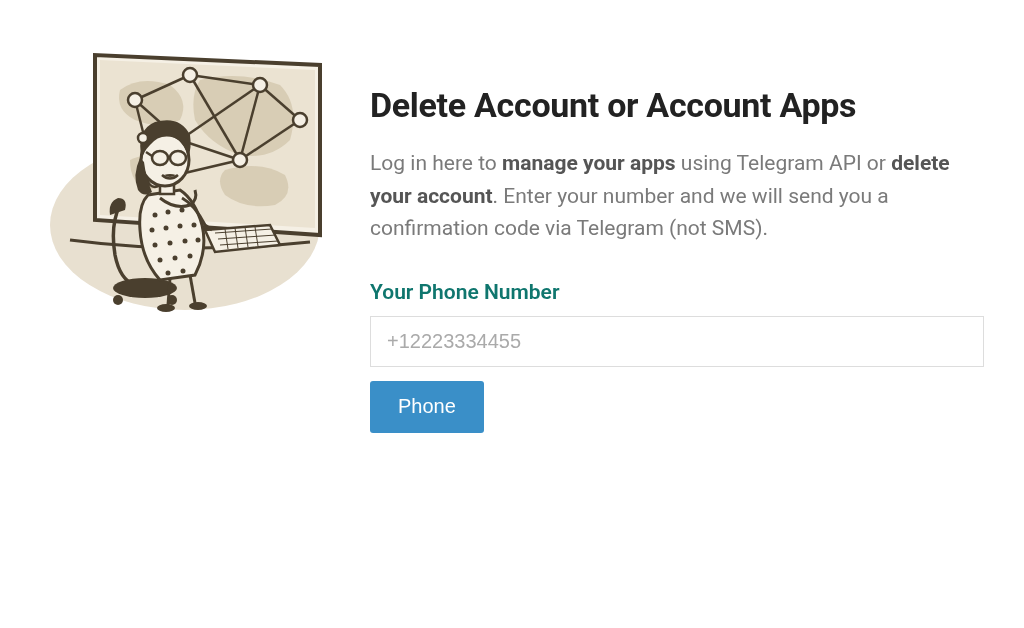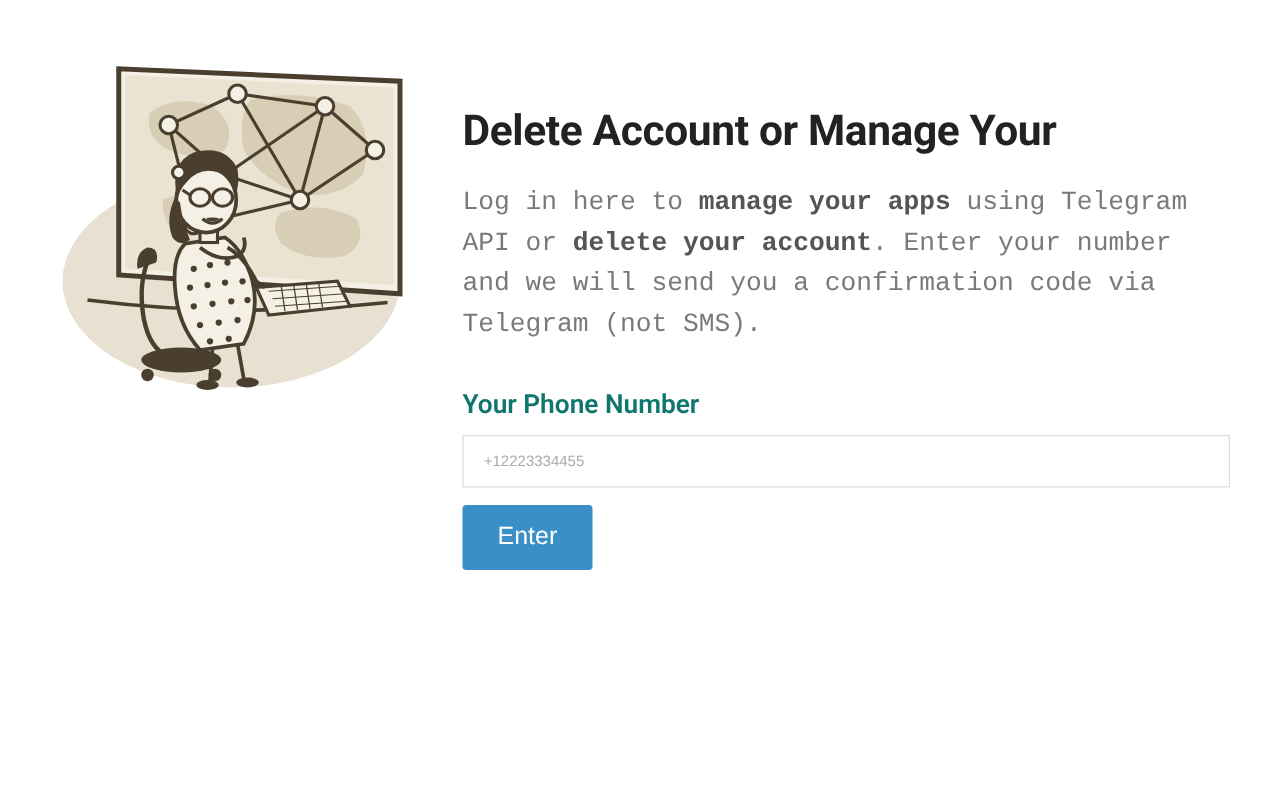--- a/index.html
+++ b/index.html
@@ -30,36 +30,35 @@
       font-weight: 700;
       color: #222;
       margin-bottom: 22px;
       letter-spacing: -0.3px;
     }
     .description {
       font-size: 21px;
       line-height: 1.55;
       color: #7a7a7a;
       margin-bottom: 35px;
-      font-family: Liberation Mono, monospace;
     }
     .description .bold {
       color: #555;
       font-weight: 700;
     }
     .field-label {
       font-size: 21px;
       font-weight: 600;
       color: #0f766e;
       margin-bottom: 12px;
     }
     .phone-input {
       width: 100%;
       padding: 13px 16px;
-      font-size: 12px;
+      font-size: 20px;
       border: 1px solid #ddd;
       color: #737373;
       background: #fff;
       outline: none;
       margin-bottom: 14px;
     }
     .phone-input::placeholder { color: #aaa; }
     .hint {
       font-size: 20px;
       color: #8a8a8a;
@@ -185,23 +184,23 @@
       <path d="M 124 145 Q 130 149 136 145 Q 130 143 124 145 Z" fill="#4a3f2e"></path>
 
       <path d="M 130 248 L 128 275" stroke="#4a3f2e" stroke-width="3" fill="none"></path>
       <path d="M 150 245 L 155 273" stroke="#4a3f2e" stroke-width="3" fill="none"></path>
       <ellipse cx="126" cy="278" rx="9" ry="4" fill="#4a3f2e"></ellipse>
       <ellipse cx="158" cy="276" rx="9" ry="4" fill="#4a3f2e"></ellipse>
     </svg>
   </div>
 
   <div class="content">
-    <h1>Delete Account or Manage Your</h1>
+    <h1>Delete Account or Account Apps</h1>
     <p class="description">
       <span>Log in here to </span><span class="bold">manage your apps</span><span> using Telegram API or </span><span class="bold">delete your account</span><span>. Enter your number and we will send you a confirmation code via Telegram (not SMS).</span>
     </p>
 
     <div class="field-label">Your Phone Number</div>
     <input type="text" class="phone-input" placeholder="+12223334455" style="">
 
-    <button class="next-btn">Enter</button>
+    <button class="next-btn">Phone</button>
   </div>
 </div>
 
 </body></html>

